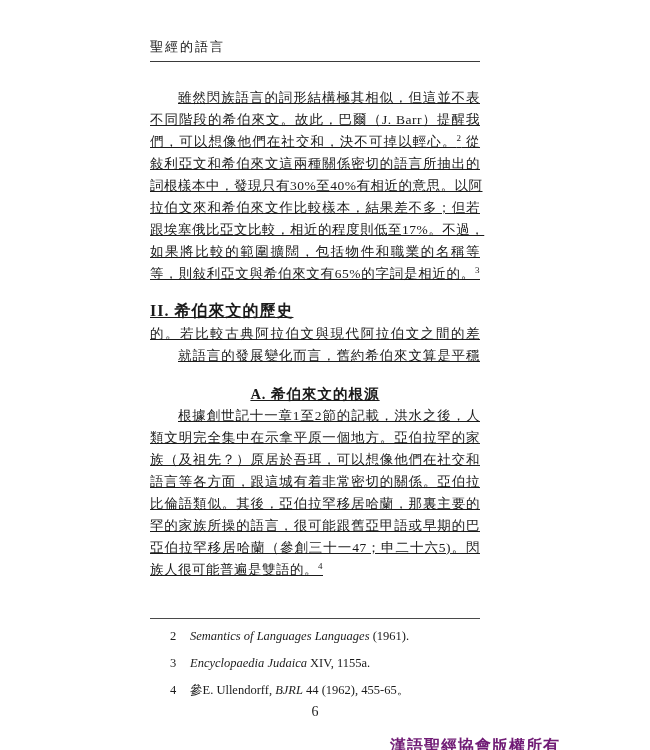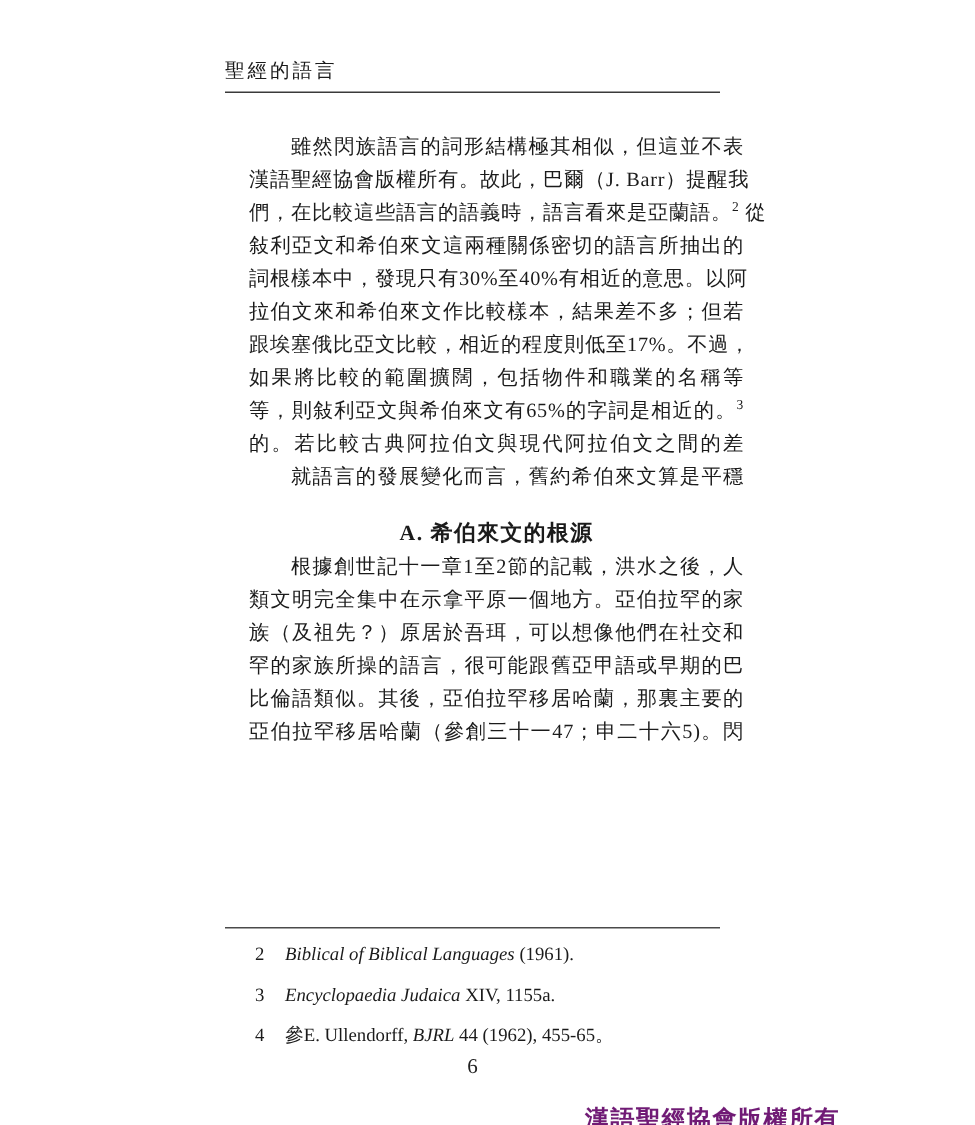--- a/index.html
+++ b/index.html
@@ -21,25 +21,26 @@
     color: #1a1a1a;
   }
   .header-rule {
     position: absolute;
     left: 150px; top: 61px;
     width: 330px; height: 1px;
     background: #3a3a3a;
   }
   .body-text {
     position: absolute;
-    left: 166px; top: 87px;
+    left: 150px; top: 87px;
     width: 330px;
     font-size: 13.5px;
     line-height: 22px;
     letter-spacing: 0.5px;
+    text-decoration: underline;
   }
   .body-line {
     text-align: justify;
     text-align-last: justify;
     height: 22px;
     white-space: nowrap;
   }
   .body-line.no-fill { text-align-last: left; white-space: normal; }
   .body-line.indent { padding-left: 28px; }
   .body-line sup, .fn-text sup {
@@ -108,43 +109,46 @@
   }
 </style>
 </head>
 <body>
 
 <div class="page">
   <div class="running-header">聖經的語言</div>
   <div class="header-rule"></div>
   <div class="body-text" id="body-content">
       <div class="body-line indent"><span>雖然閃族語言的詞形結構極其相似，但這並不表</span></div>
-      <div class="body-line"><span>漢語聖經協會版權所有。故此，巴爾（J. Barr）提醒我</span></div>
-      <div class="body-line"><span>們，在比較這些語言的語義時，語言看來是亞蘭語。</span><sup>2</sup><span> 從</span></div>
+      <div class="body-line"><span>不同階段的希伯來文。故此，巴爾（J. Barr）提醒我</span></div>
+      <div class="body-line"><span>們，可以想像他們在社交和，決不可掉以輕心。</span><sup>2</sup><span> 從</span></div>
       <div class="body-line"><span>敍利亞文和希伯來文這兩種關係密切的語言所抽出的</span></div>
       <div class="body-line"><span>詞根樣本中，發現只有30%至40%有相近的意思。以阿</span></div>
       <div class="body-line"><span>拉伯文來和希伯來文作比較樣本，結果差不多；但若</span></div>
       <div class="body-line"><span>跟埃塞俄比亞文比較，相近的程度則低至17%。不過，</span></div>
       <div class="body-line"><span>如果將比較的範圍擴闊，包括物件和職業的名稱等</span></div>
       <div class="body-line"><span>等，則敍利亞文與希伯來文有65%的字詞是相近的。</span><sup>3</sup></div>
+      <div class="heading-1">II. 希伯來文的歷史</div>
       <div class="body-line"><span>的。若比較古典阿拉伯文與現代阿拉伯文之間的差</span></div>
       <div class="body-line indent"><span>就語言的發展變化而言，舊約希伯來文算是平穩</span></div>
       <div class="heading-2">A. 希伯來文的根源</div>
       <div class="body-line indent"><span>根據創世記十一章1至2節的記載，洪水之後，人</span></div>
       <div class="body-line"><span>類文明完全集中在示拿平原一個地方。亞伯拉罕的家</span></div>
       <div class="body-line"><span>族（及祖先？）原居於吾珥，可以想像他們在社交和</span></div>
+      <div class="body-line"><span>語言等各方面，跟這城有着非常密切的關係。亞伯拉</span></div>
+      <div class="body-line"><span>比倫語類似。其後，亞伯拉罕移居哈蘭，那裏主要的</span></div>
       <div class="body-line"><span>罕的家族所操的語言，很可能跟舊亞甲語或早期的巴</span></div>
-      <div class="body-line"><span>比倫語類似。其後，亞伯拉罕移居哈蘭，那裏主要的</span></div>
       <div class="body-line"><span>亞伯拉罕移居哈蘭（參創三十一47；申二十六5)。閃</span></div>
+      <div class="body-line no-fill"><span>族人很可能普遍是雙語的。</span><sup>4</sup></div>
     </div>
   <div class="footnote-rule"></div>
   <div class="footnotes" id="footnotes-list">
       <div class="footnote-item">
         <span class="fn-number">2</span>
-        <span class="fn-text"><span class="italic">Biblical of Biblical Languages</span><span> (1961).</span></span>
+        <span class="fn-text"><span class="italic">Semantics of Languages Languages</span><span> (1961).</span></span>
       </div>
       <div class="footnote-item">
         <span class="fn-number">3</span>
         <span class="fn-text"><span class="italic">Encyclopaedia Judaica</span><span> XIV, 1155a.</span></span>
       </div>
       <div class="footnote-item">
         <span class="fn-number">4</span>
         <span class="fn-text"><span>參E. Ullendorff, </span><span class="italic">BJRL</span><span> 44 (1962), 455-65。</span></span>
       </div>
     </div>

